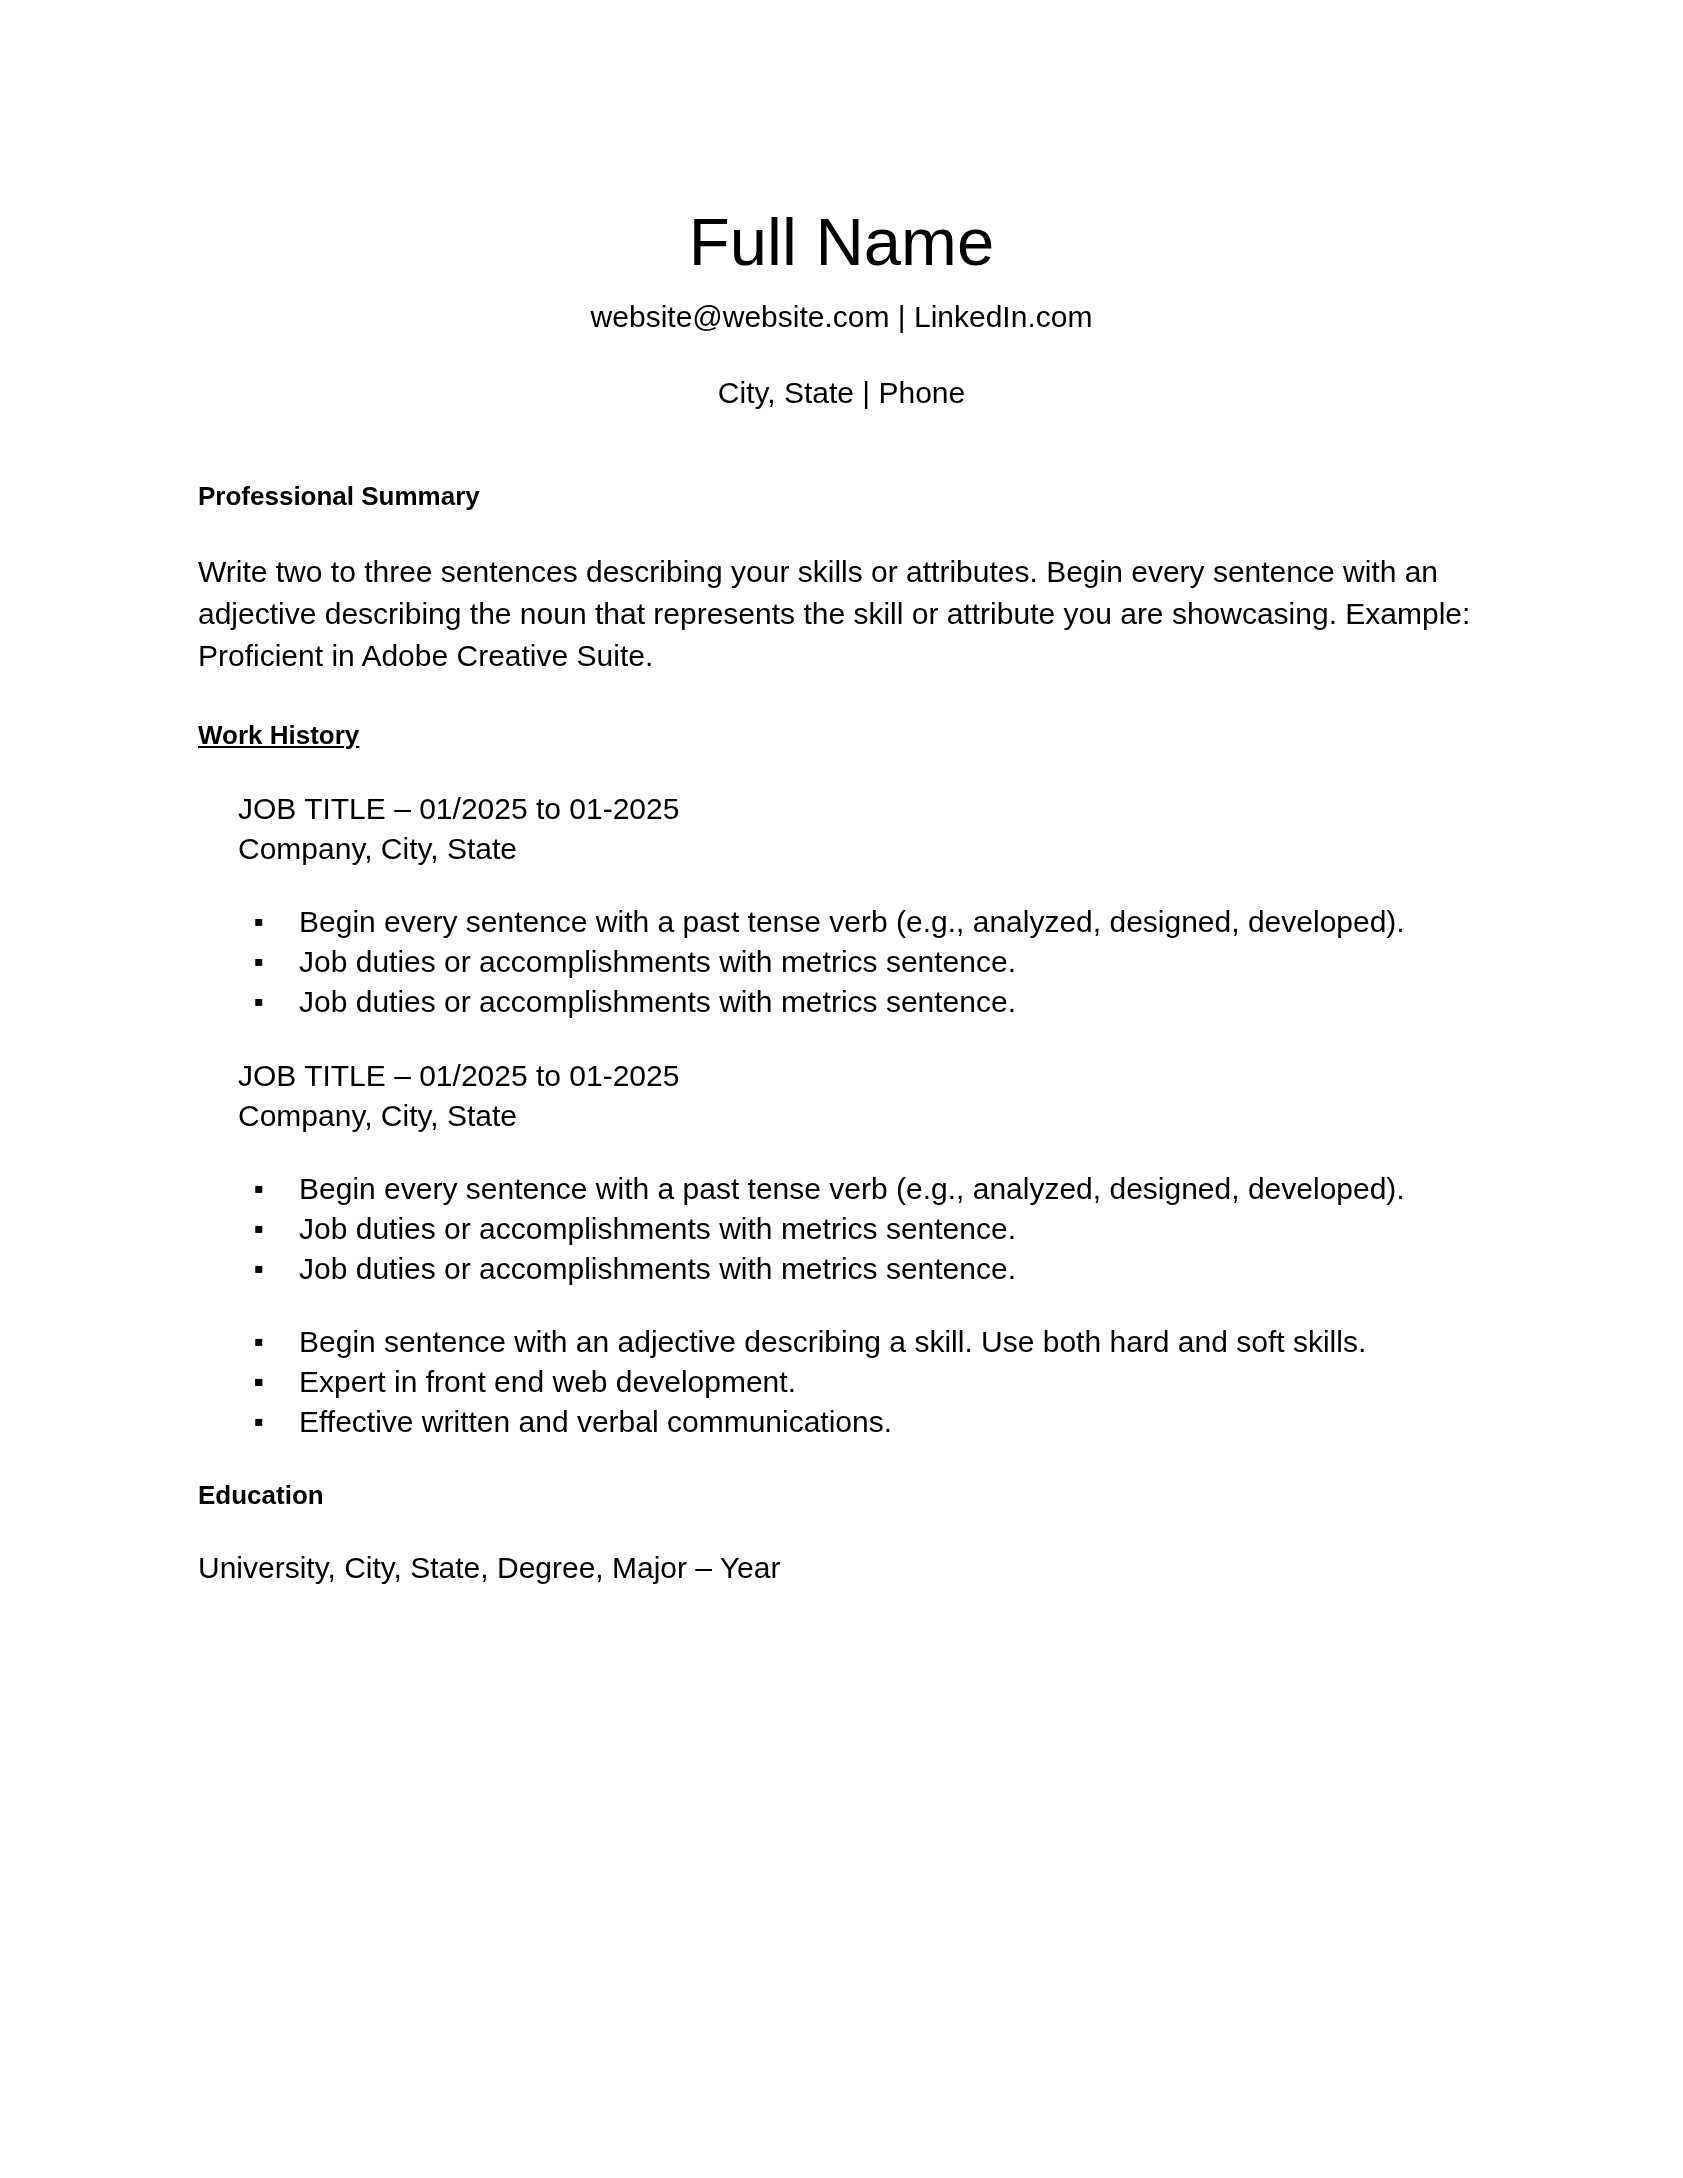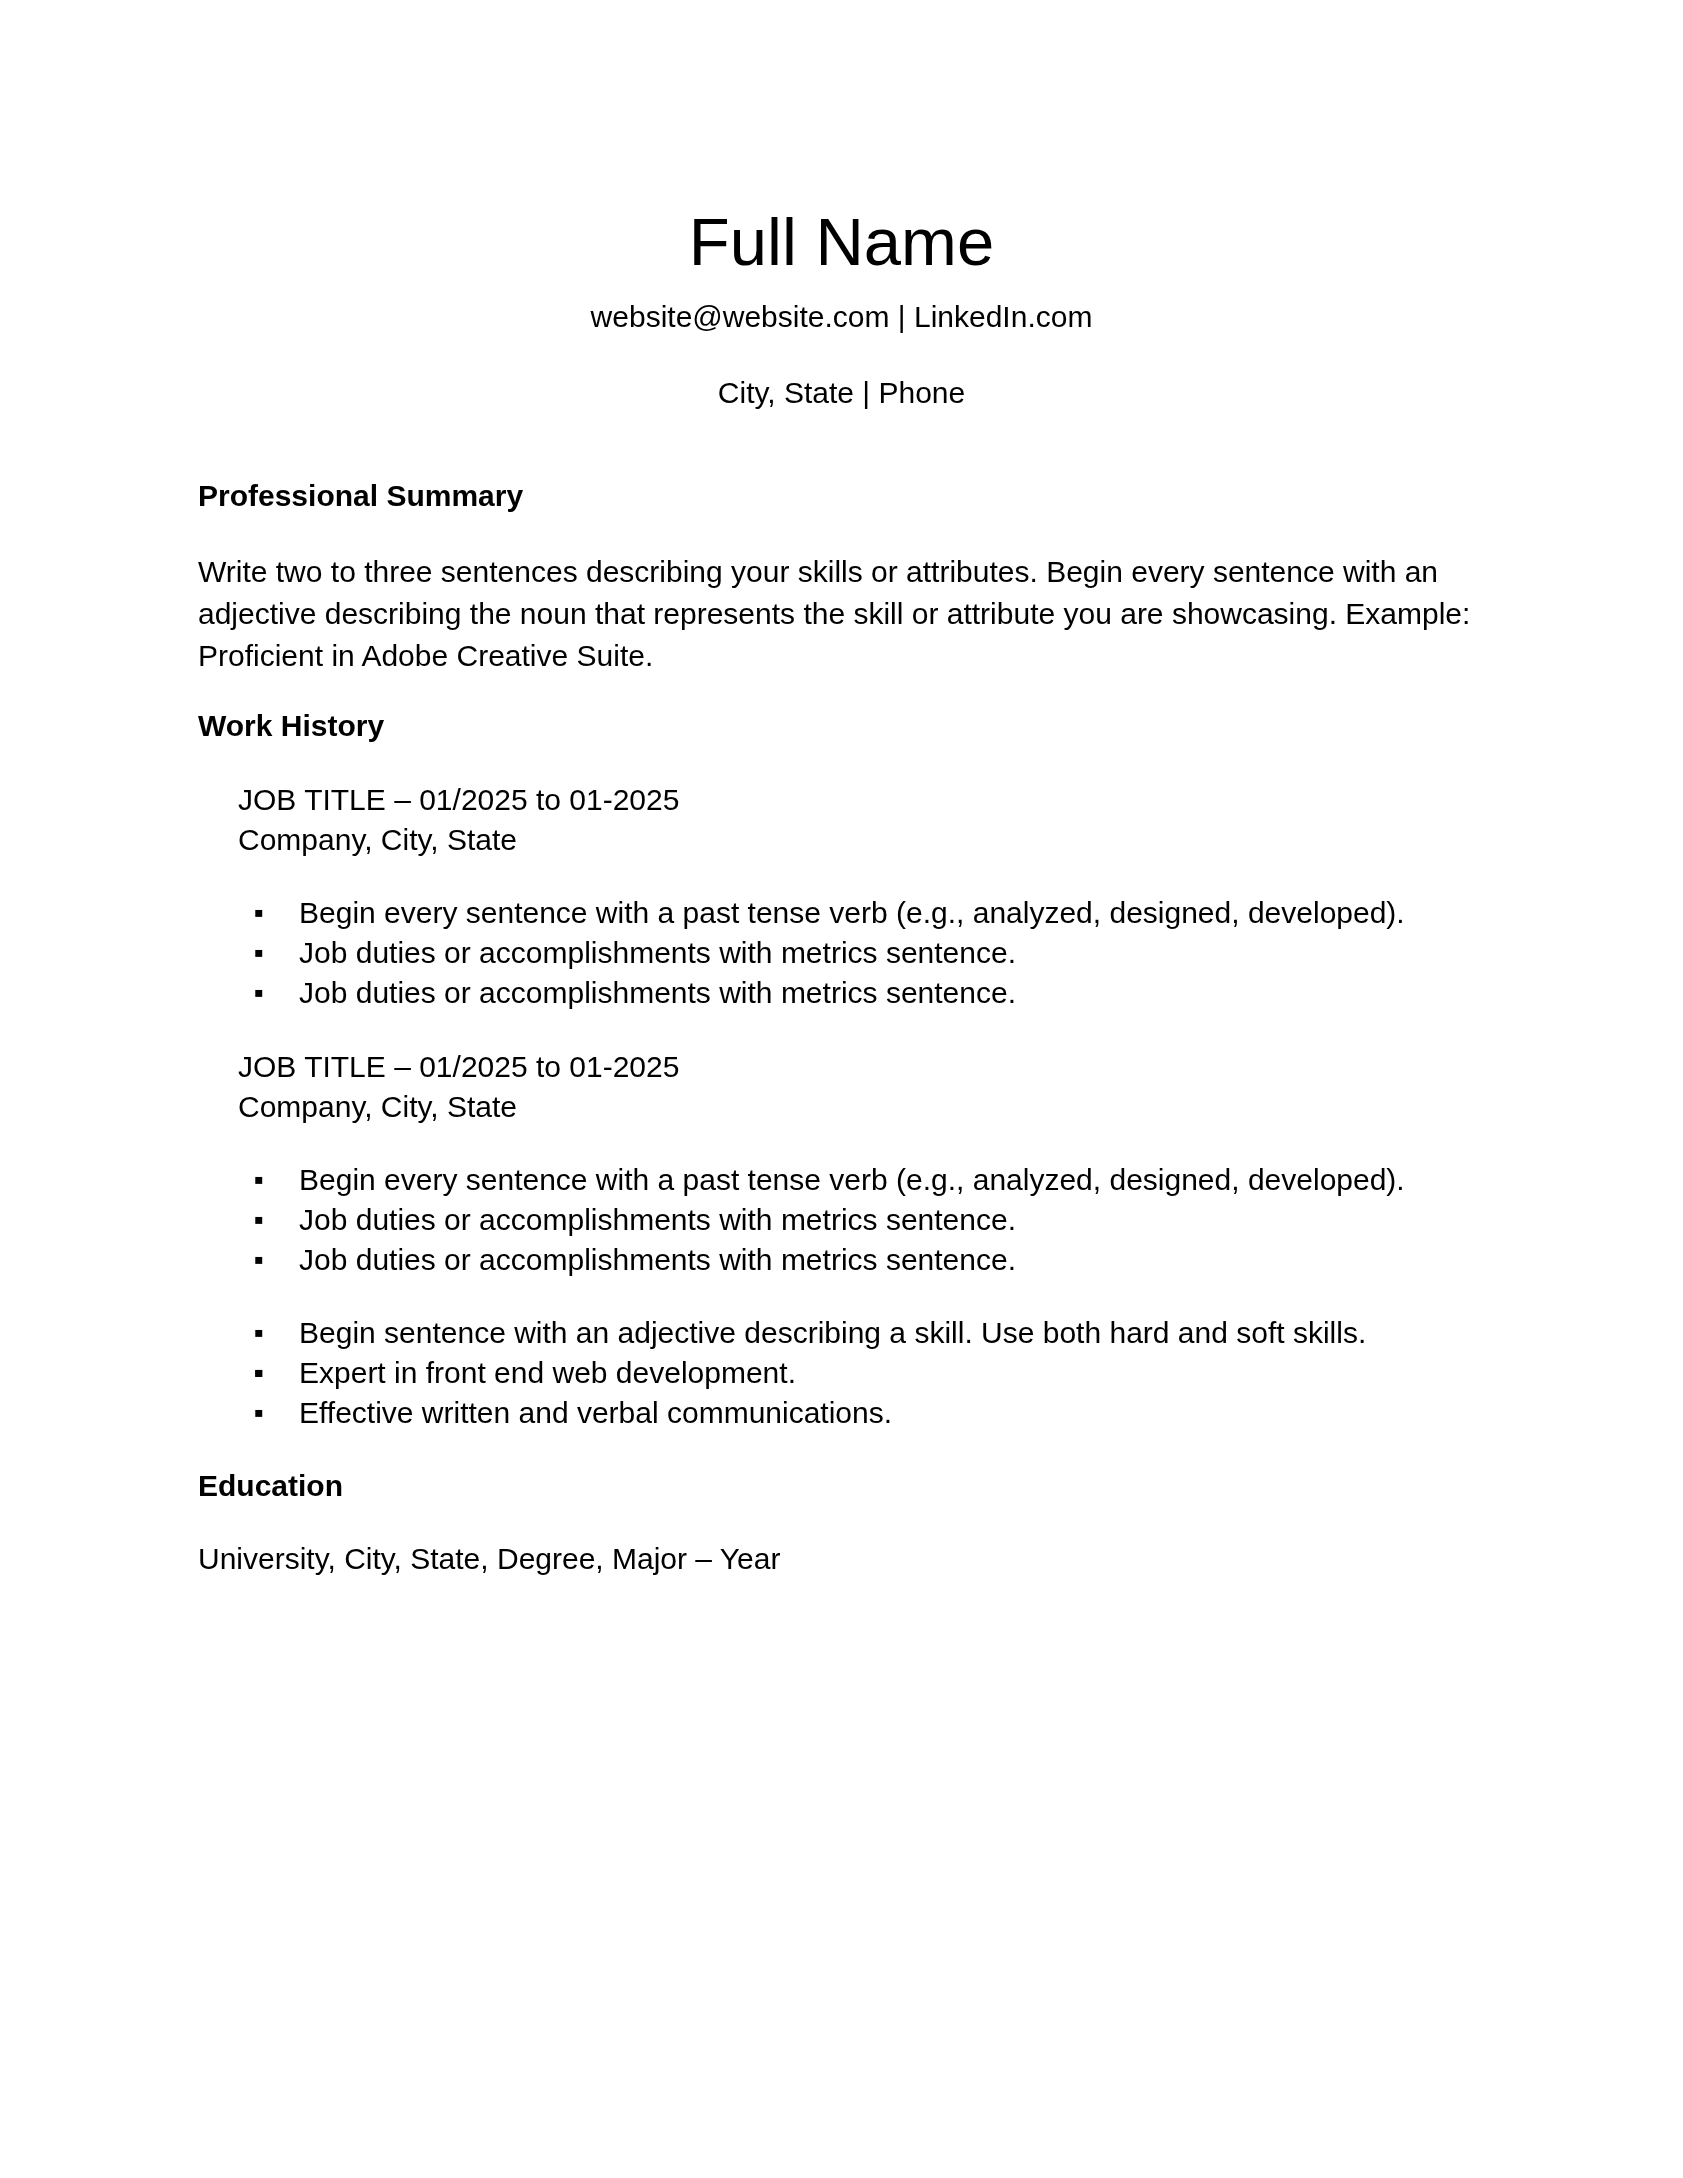--- a/index.html
+++ b/index.html
@@ -27,26 +27,26 @@
     letter-spacing: 0;
   }
   .contact-line {
     margin: 36px 0 0 0;
     line-height: 40px;
     text-align: center;
   }
   .contact-line.second { margin-top: 22px; }
   .section-heading {
     margin: 33px 0 0 0;
-    font-size: 30px;
+    font-size: 26px;
     line-height: 40px;
     font-weight: 700;
   }
   #summary-heading { margin-top: 63px; }
-  #work-heading    { margin-top: 29px; }
+  #work-heading    { margin-top: 38px; text-decoration: underline; }
   #skills-heading  { margin-top: 37px; }
   .summary-body {
     margin: 35px 0 0 0;
     line-height: 42px;
   }
   .job-head {
     margin: 34px 0 0 40px;
     line-height: 40px;
   }
   ul.bullets {

